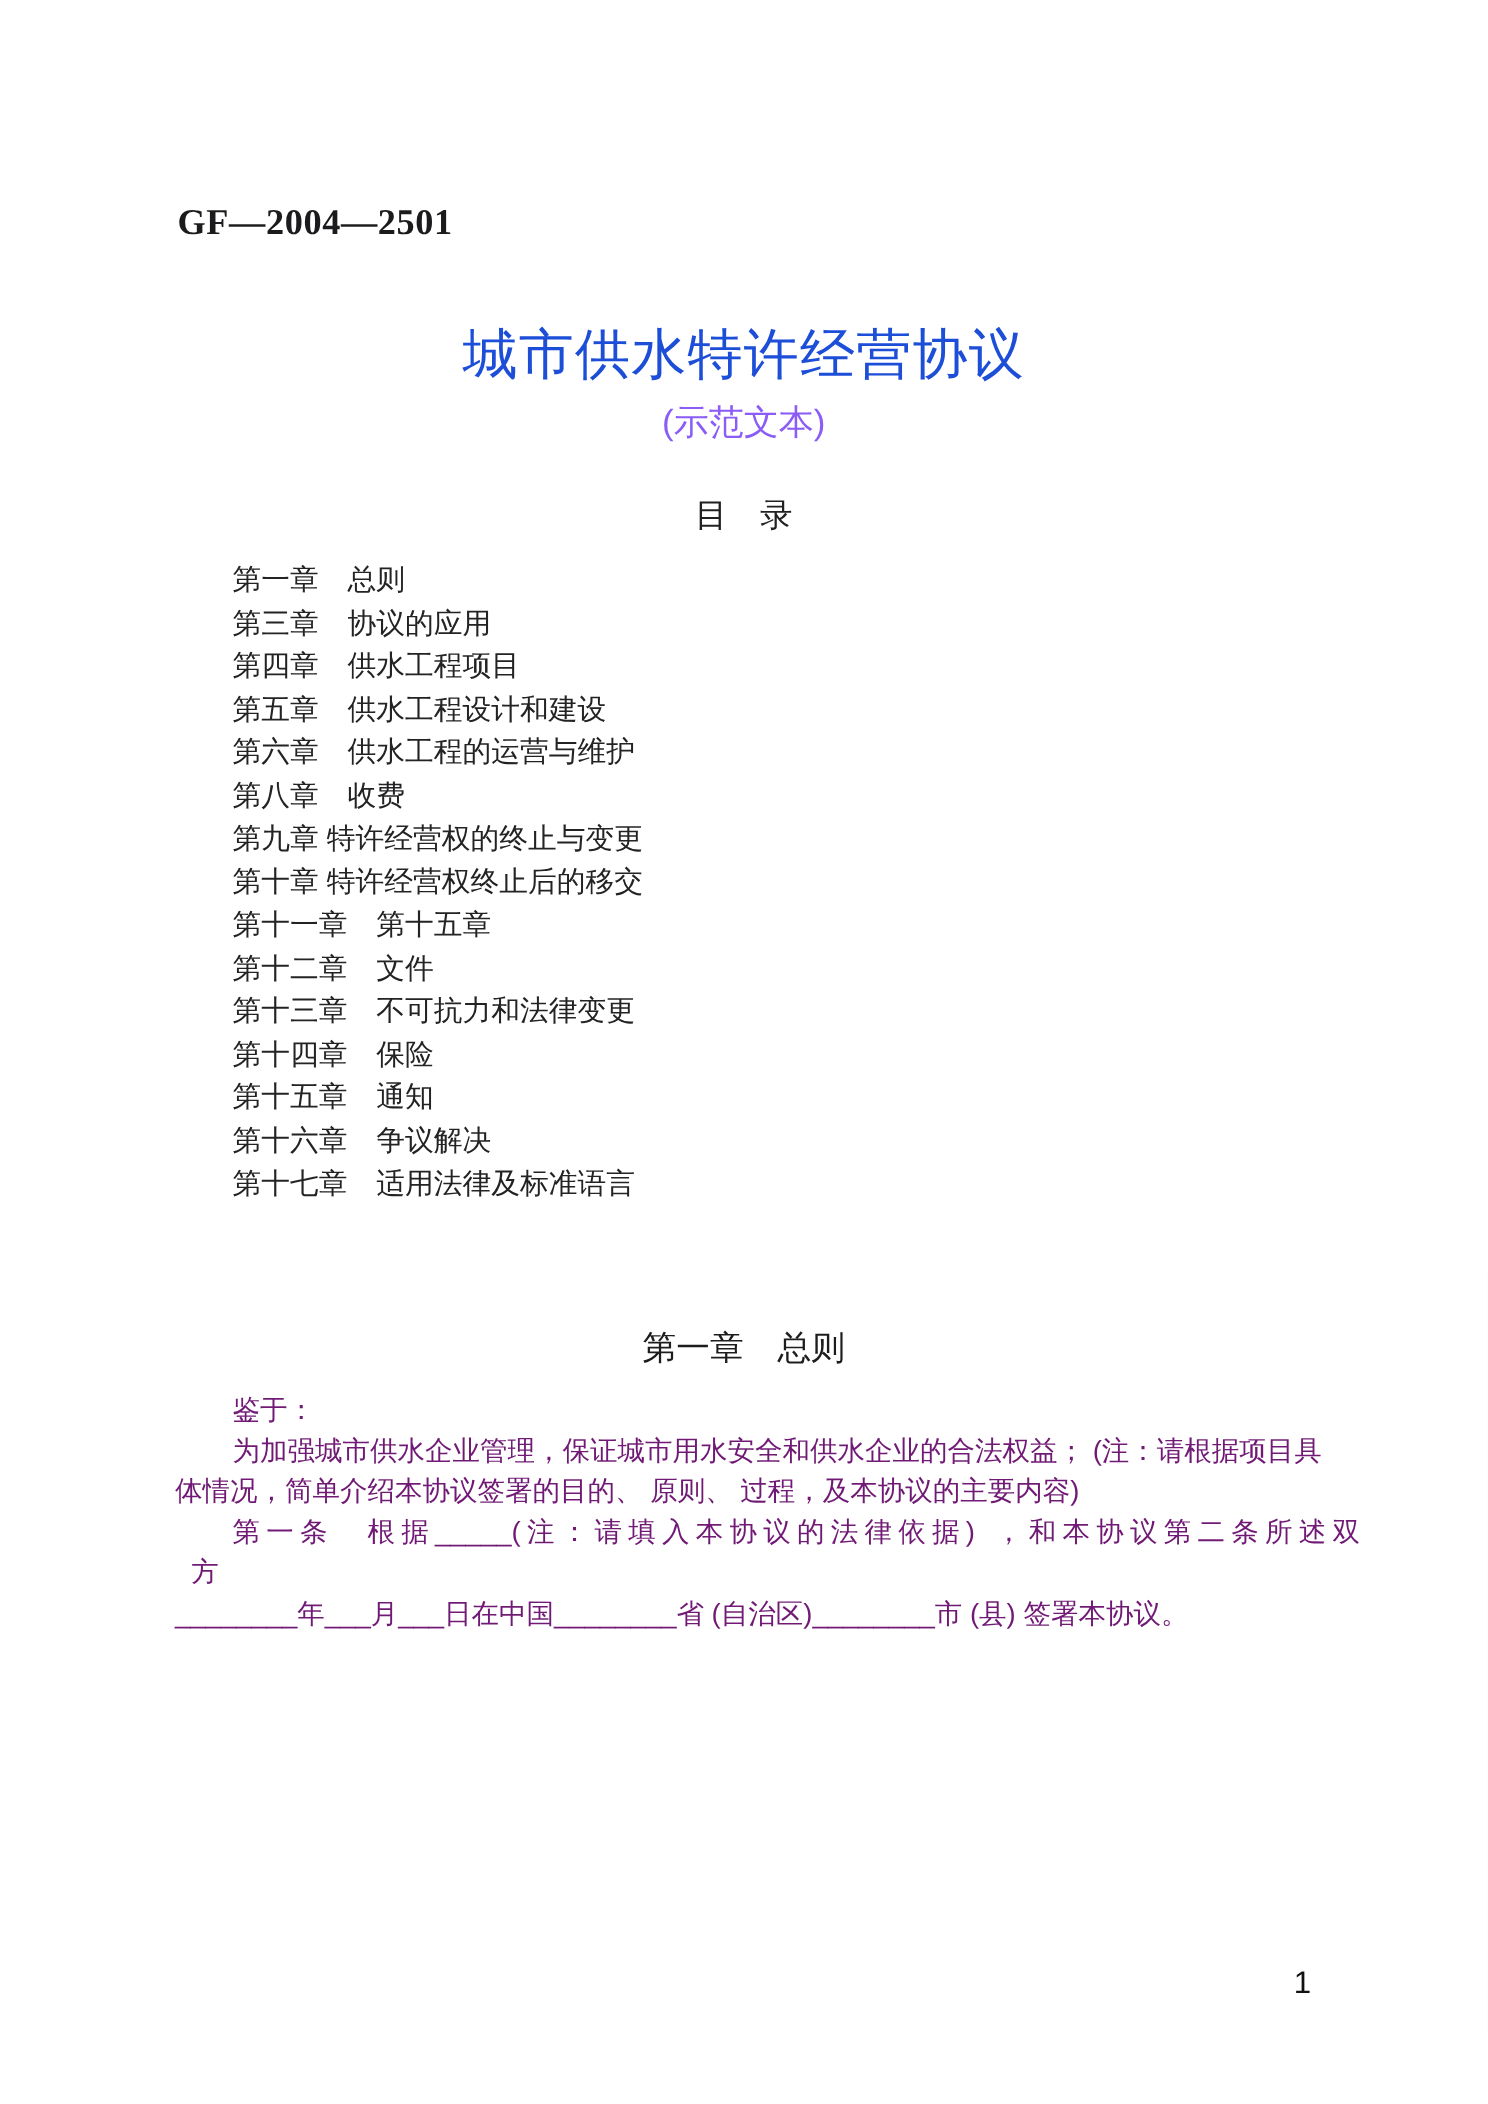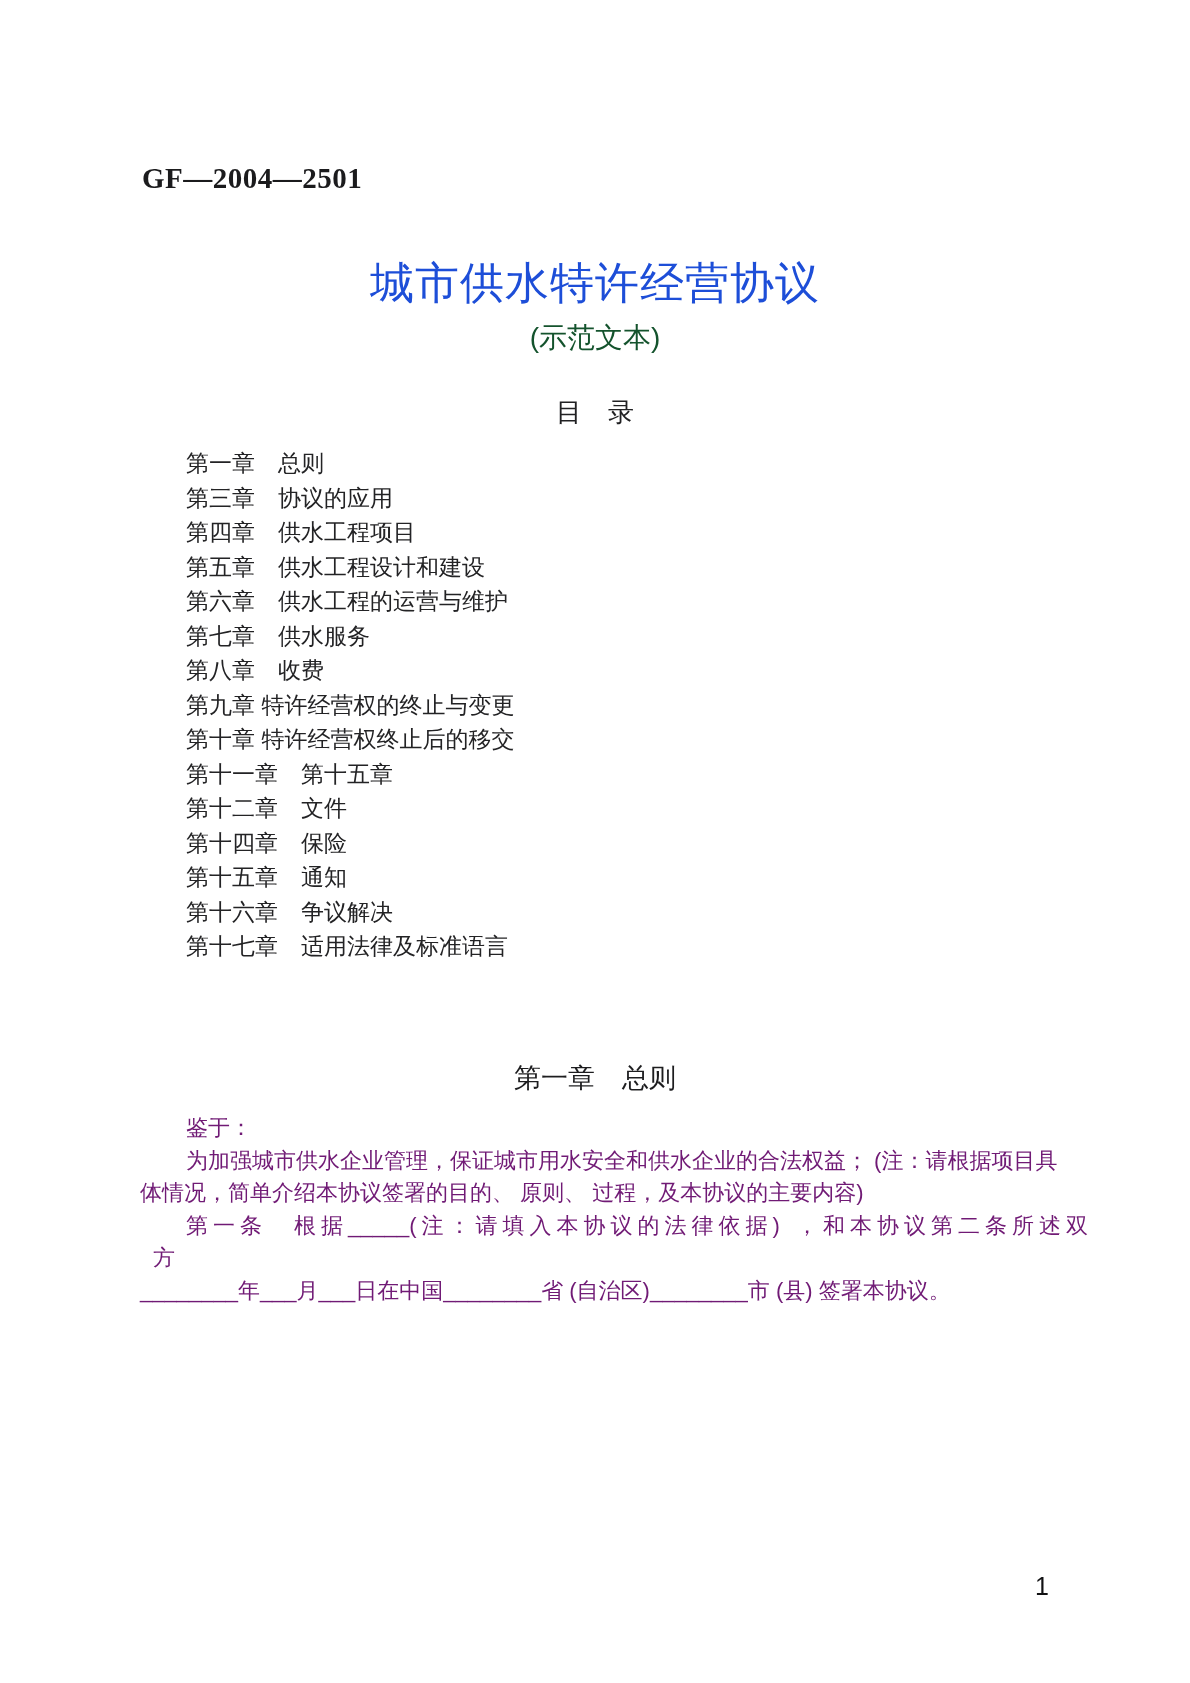--- a/index.html
+++ b/index.html
@@ -18,21 +18,21 @@
     font-weight:700;font-size:29px;letter-spacing:0.5px;
     color:#1b1b1d;
   }
   .doc-title{
     position:absolute;left:0;top:254px;width:100%;
     text-align:center;font-size:44px;font-weight:500;
     letter-spacing:1px;color:#1d4ed8;
   }
   .doc-subtitle{
     position:absolute;left:0;top:319px;width:100%;
-    text-align:center;font-size:28px;color:#14532d;
+    text-align:center;font-size:28px;color:#8b5cf6;
   }
   .toc-title{
     position:absolute;left:0;top:395px;width:100%;
     text-align:center;font-size:26px;color:#212123;
   }
   .toc{
     position:absolute;left:186px;top:446px;
     font-size:23px;line-height:34.5px;color:#232325;
   }
   .toc-item{white-space:nowrap;}
@@ -66,26 +66,26 @@
   <div class="doc-subtitle">(示范文本)</div>
 
   <div class="toc-title">目　录</div>
 
   <div class="toc">
     <div class="toc-item">第一章　总则</div>
     <div class="toc-item">第三章　协议的应用</div>
     <div class="toc-item">第四章　供水工程项目</div>
     <div class="toc-item">第五章　供水工程设计和建设</div>
     <div class="toc-item">第六章　供水工程的运营与维护</div>
-    <div class="toc-item">第七章　供水服务</div>
     <div class="toc-item">第八章　收费</div>
     <div class="toc-item">第九章 特许经营权的终止与变更</div>
     <div class="toc-item">第十章 特许经营权终止后的移交</div>
     <div class="toc-item">第十一章　第十五章</div>
     <div class="toc-item">第十二章　文件</div>
+    <div class="toc-item">第十三章　不可抗力和法律变更</div>
     <div class="toc-item">第十四章　保险</div>
     <div class="toc-item">第十五章　通知</div>
     <div class="toc-item">第十六章　争议解决</div>
     <div class="toc-item">第十七章　适用法律及标准语言</div>
   </div>
 
   <div class="chapter-heading">第一章　总则</div>
 
   <div class="body-block">
     <div class="line indent">鉴于：</div>

